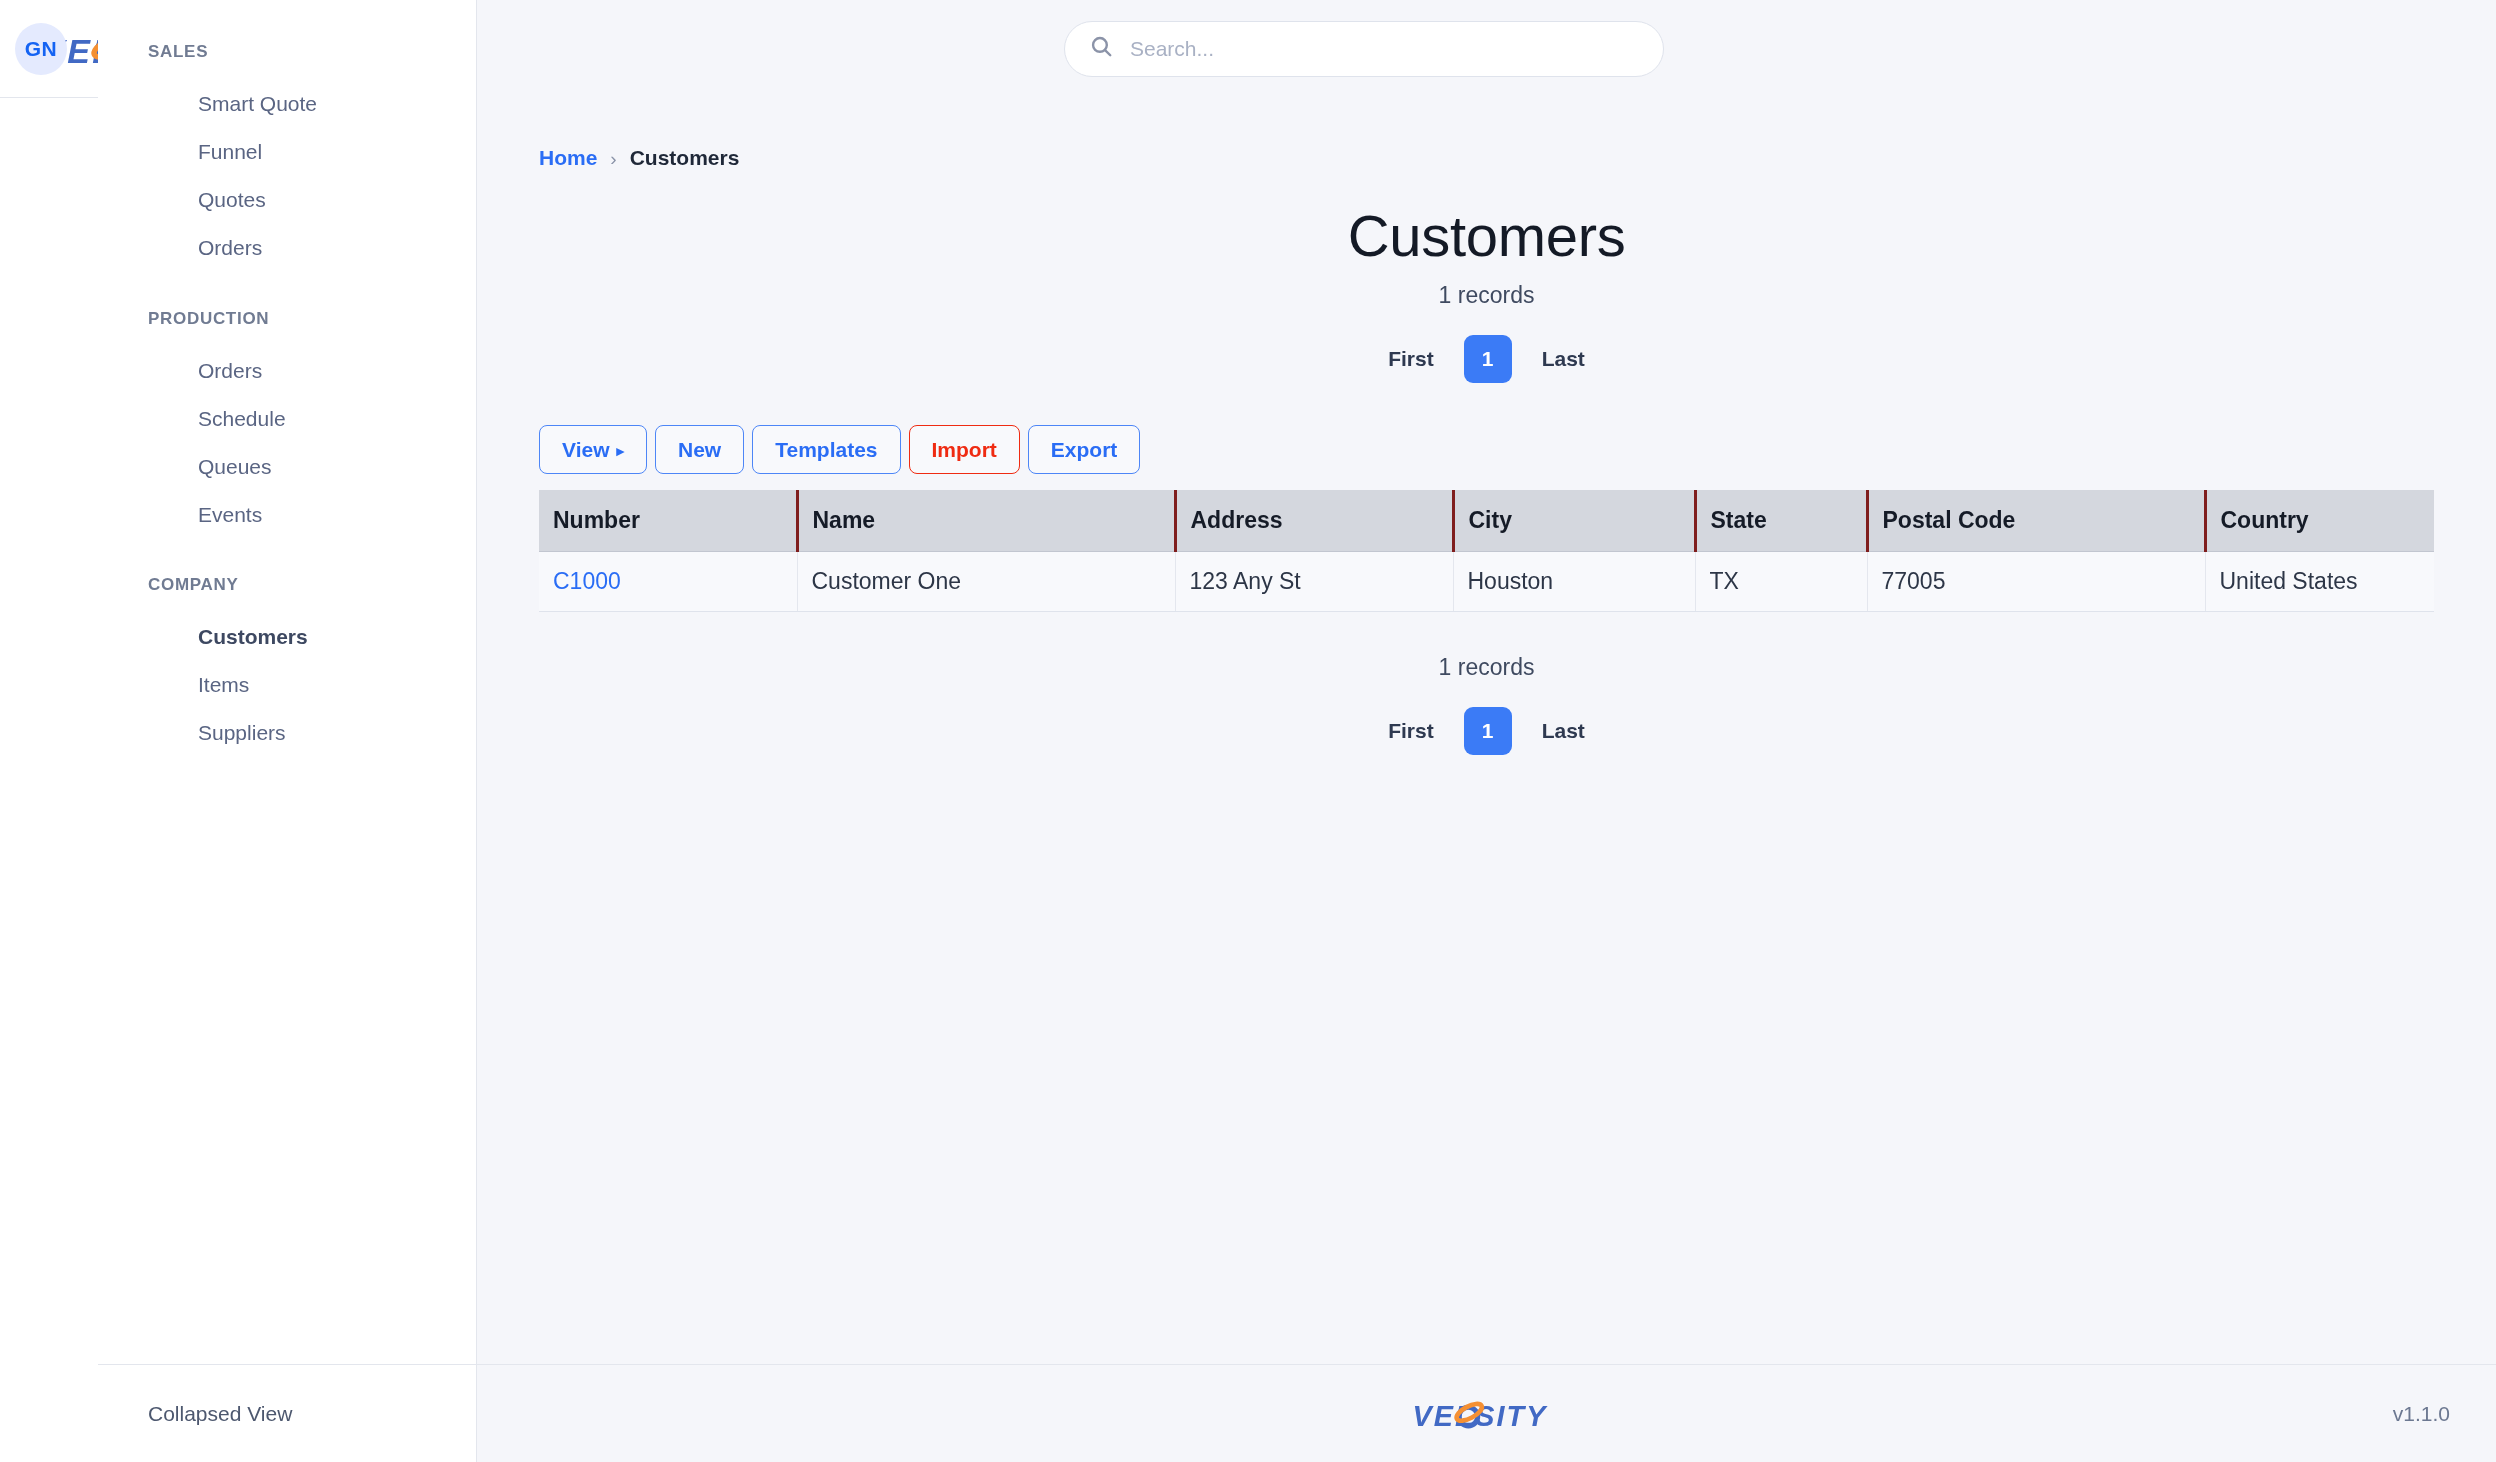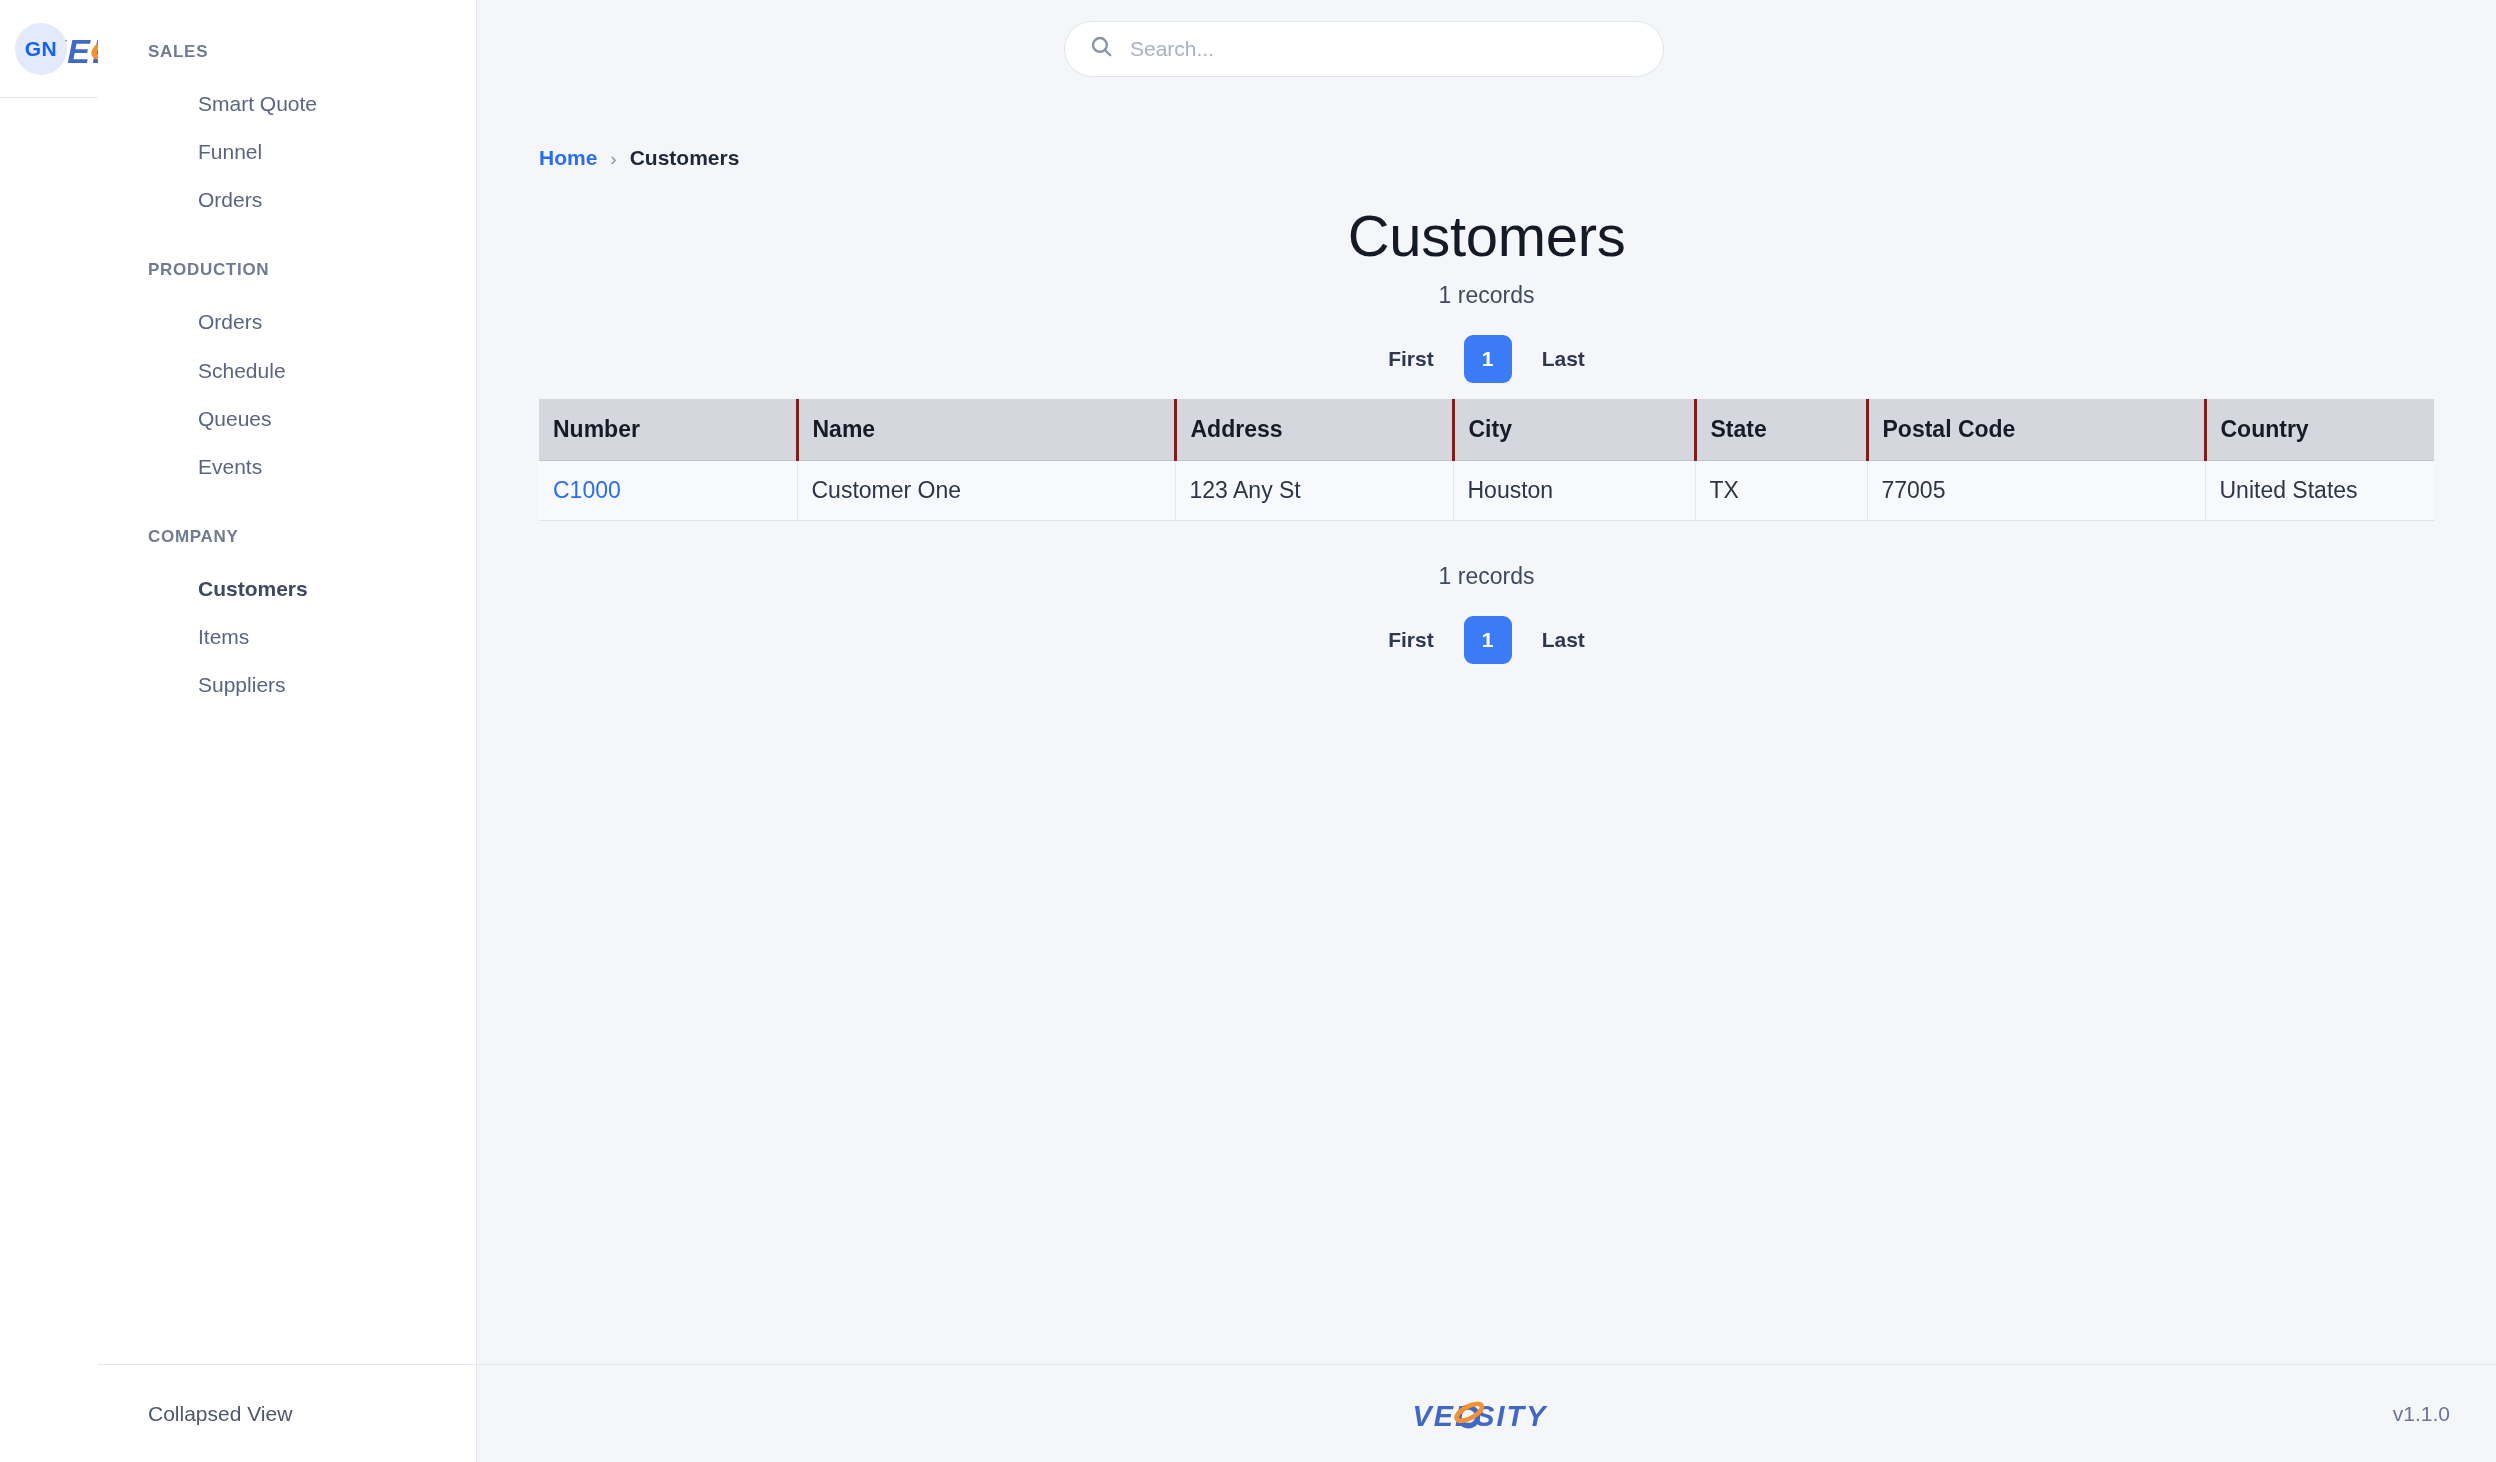--- a/index.html
+++ b/index.html
@@ -410,20 +410,21 @@
 
   <div class="shell">
 
     <nav class="sidebar">
       <div class="sidebar-scroll">
 
         <div class="nav-group">
           <div class="nav-group-title">SALES</div>
           <a class="nav-item">Smart Quote</a>
           <a class="nav-item">Funnel</a>
+          <a class="nav-item">Quotes</a>
           <a class="nav-item">Orders</a>
         </div>
 
         <div class="nav-group">
           <div class="nav-group-title">PRODUCTION</div>
           <a class="nav-item">Orders</a>
           <a class="nav-item">Schedule</a>
           <a class="nav-item">Queues</a>
           <a class="nav-item">Events</a>
         </div>
@@ -456,20 +457,30 @@
           <h1 class="page-title">Customers</h1>
           <div class="records-line">1 records</div>
 
           <div class="pager">
             <button class="pager-btn">First</button>
             <button class="pager-page">1</button>
             <button class="pager-btn">Last</button>
           </div>
         </div>
 
+        <div class="toolbar">
+          <button class="tb-btn">
+            <span>View</span>
+            <span class="tb-caret">▸</span>
+          </button>
+          <button class="tb-btn">New</button>
+          <button class="tb-btn">Templates</button>
+          <button class="tb-btn danger">Import</button>
+          <button class="tb-btn">Export</button>
+        </div>
 
         <div class="table-wrap">
           <table class="grid">
             <colgroup>
               <col class="col-number">
                 <col class="col-name">
                 <col class="col-address">
               <col class="col-city">
                 <col class="col-state">
                 <col class="col-postal">

